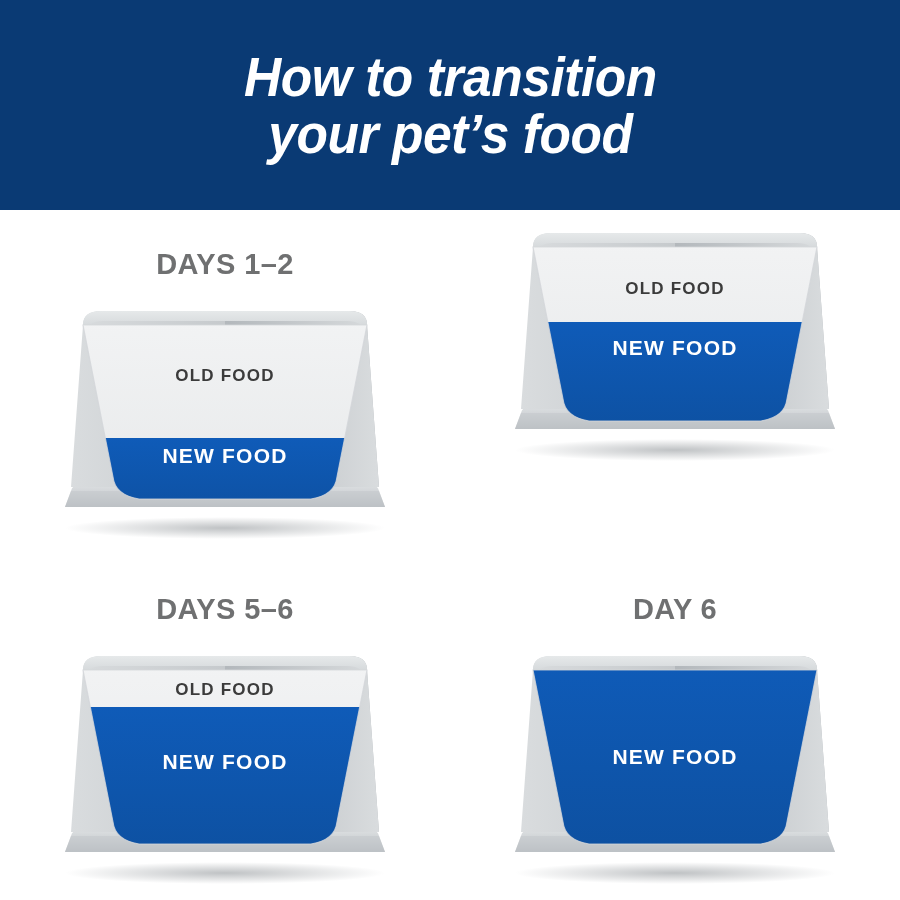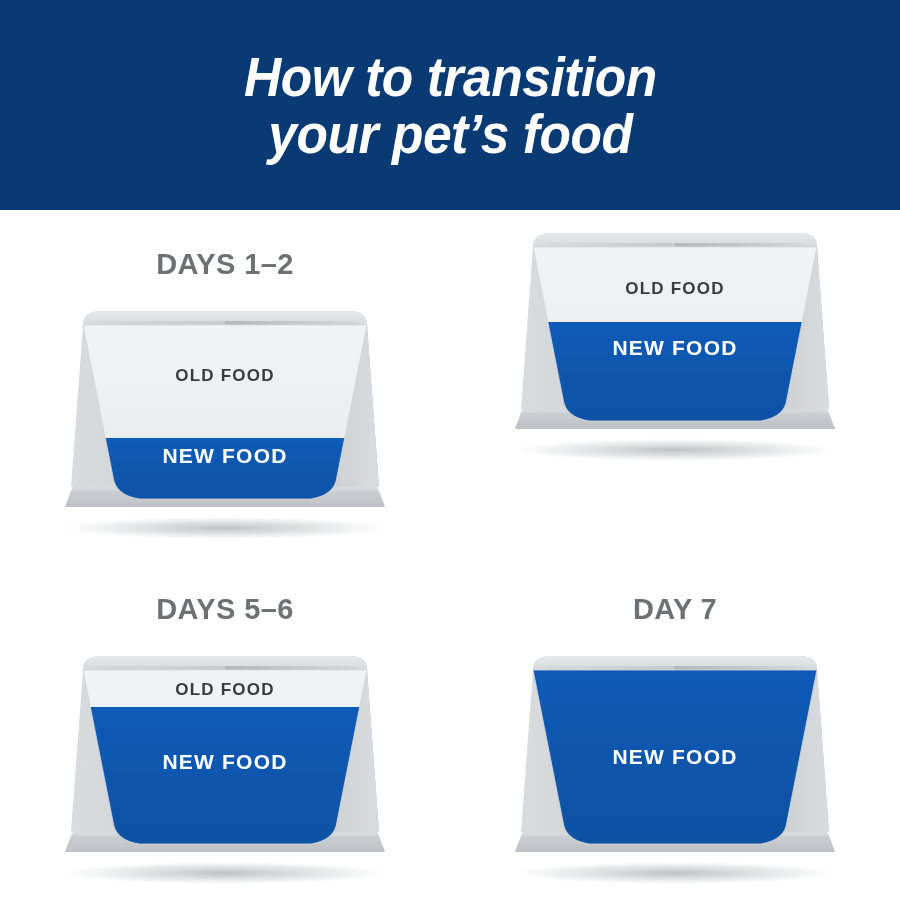--- a/index.html
+++ b/index.html
@@ -280,21 +280,21 @@
           <rect x="30" y="67" width="330" height="170" fill="url(#new3)"></rect>
         </g>
         <path d="M 48,30 L 332,30 L 302,182 Q 300,200 276,204 L 104,204 Q 80,200 78,182 Z" fill="none" stroke="#d3d6d9" stroke-width="1.2" opacity="0.8"></path>
       </svg>
       <div class="food-label old-label" style="top:40px">OLD FOOD</div>
       <div class="food-label new-label" style="top:110px">NEW FOOD</div>
     </div>
   </section>
 
   <section class="cell">
-    <h2 class="step-title">DAY 7</h2>
+    <h2 class="step-title">DAY 6</h2>
     <div class="bowl-wrap">
       <svg class="bowl-svg" viewBox="0 0 380 250" xmlns="http://www.w3.org/2000/svg">
         <defs>
           <linearGradient id="wallL4" x1="0" y1="0" x2="1" y2="0">
             <stop offset="0" stop-color="#d9dcde"></stop>
               <stop offset="0.55" stop-color="#c4c8cb"></stop>
               <stop offset="1" stop-color="#b3b8bc"></stop>
           </linearGradient>
           <linearGradient id="wallR4" x1="0" y1="0" x2="1" y2="0">
             <stop offset="0" stop-color="#b3b8bc"></stop>

